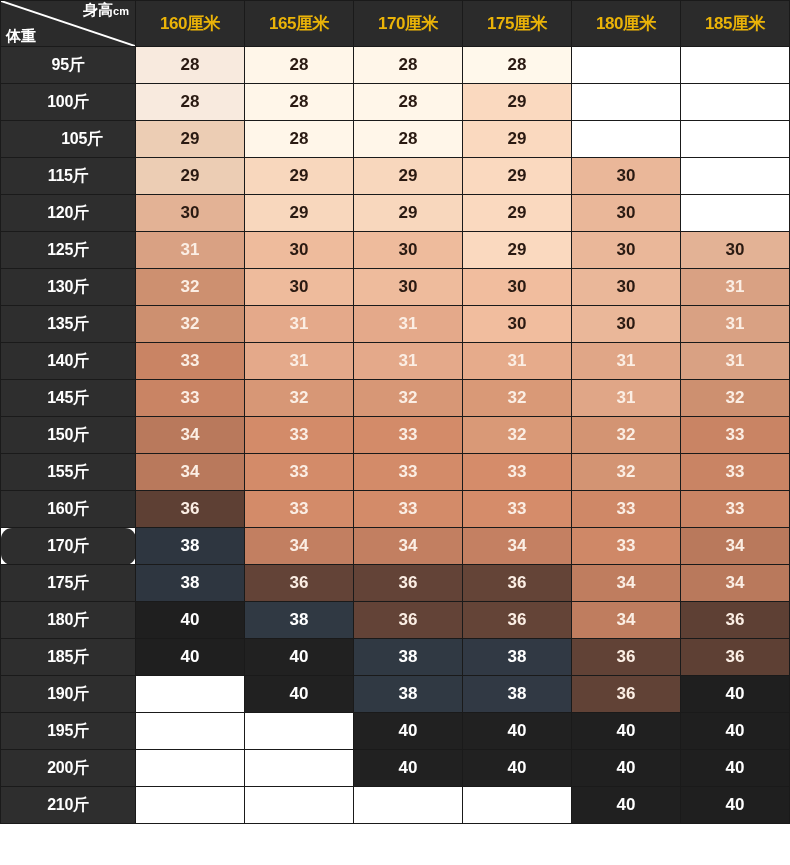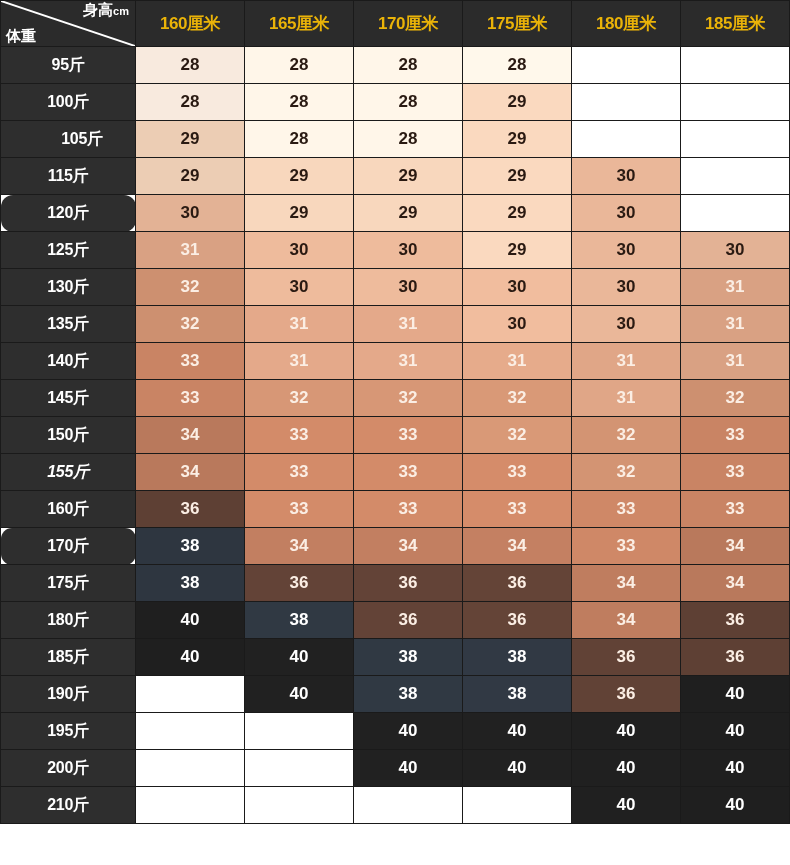--- a/index.html
+++ b/index.html
@@ -135,21 +135,21 @@
         <tr class="data-row">
           <td class="rowhead" style="width: 135px;">115斤</td>
           <td class="cell" style="width: 97px; background: rgb(236, 205, 180); color: rgb(42, 26, 18);">29</td>
           <td class="cell" style="width: 95px; background: rgb(248, 215, 189); color: rgb(42, 26, 18);">29</td>
           <td class="cell" style="width: 95px; background: rgb(248, 215, 189); color: rgb(42, 26, 18);">29</td>
           <td class="cell" style="width: 108px; background: rgb(250, 217, 191); color: rgb(42, 26, 18);">29</td>
           <td class="cell" style="width: 119px; background: rgb(234, 183, 153); color: rgb(42, 26, 18);">30</td>
           <td class="cell empty" style="width: 141px;"></td>
         </tr>
         <tr class="data-row">
-          <td class="rowhead" style="width: 135px; border-radius: 12px;">120斤</td>
+          <td class="rowhead" style="width: 135px;">120斤</td>
           <td class="cell" style="width: 97px; background: rgb(227, 178, 149); color: rgb(42, 26, 18);">30</td>
           <td class="cell" style="width: 95px; background: rgb(248, 215, 189); color: rgb(42, 26, 18);">29</td>
           <td class="cell" style="width: 95px; background: rgb(248, 215, 189); color: rgb(42, 26, 18);">29</td>
           <td class="cell" style="width: 108px; background: rgb(250, 217, 191); color: rgb(42, 26, 18);">29</td>
           <td class="cell" style="width: 119px; background: rgb(234, 183, 153); color: rgb(42, 26, 18);">30</td>
           <td class="cell empty" style="width: 141px;"></td>
         </tr>
         <tr class="data-row">
           <td class="rowhead" style="width: 135px;">125斤</td>
           <td class="cell" style="width: 97px; background: rgb(217, 161, 131); color: rgb(251, 238, 228);">31</td>
@@ -198,21 +198,21 @@
         <tr class="data-row">
           <td class="rowhead" style="width: 135px;">150斤</td>
           <td class="cell" style="width: 97px; background: rgb(185, 121, 92); color: rgb(251, 238, 228);">34</td>
           <td class="cell" style="width: 95px; background: rgb(211, 139, 105); color: rgb(251, 238, 228);">33</td>
           <td class="cell" style="width: 95px; background: rgb(211, 139, 105); color: rgb(251, 238, 228);">33</td>
           <td class="cell" style="width: 108px; background: rgb(217, 153, 119); color: rgb(251, 238, 228);">32</td>
           <td class="cell" style="width: 119px; background: rgb(211, 148, 115); color: rgb(251, 238, 228);">32</td>
           <td class="cell" style="width: 141px; background: rgb(201, 132, 100); color: rgb(251, 238, 228);">33</td>
         </tr>
         <tr class="data-row">
-          <td class="rowhead" style="width: 135px; font-style: italic;">155斤</td>
+          <td class="rowhead" style="width: 135px;">155斤</td>
           <td class="cell" style="width: 97px; background: rgb(185, 121, 92); color: rgb(251, 238, 228);">34</td>
           <td class="cell" style="width: 95px; background: rgb(211, 139, 105); color: rgb(251, 238, 228);">33</td>
           <td class="cell" style="width: 95px; background: rgb(211, 139, 105); color: rgb(251, 238, 228);">33</td>
           <td class="cell" style="width: 108px; background: rgb(213, 140, 106); color: rgb(251, 238, 228);">33</td>
           <td class="cell" style="width: 119px; background: rgb(211, 148, 115); color: rgb(251, 238, 228);">32</td>
           <td class="cell" style="width: 141px; background: rgb(201, 132, 100); color: rgb(251, 238, 228);">33</td>
         </tr>
         <tr class="data-row">
           <td class="rowhead" style="width: 135px;">160斤</td>
           <td class="cell" style="width: 97px; background: rgb(94, 64, 52); color: rgb(251, 238, 228);">36</td>

